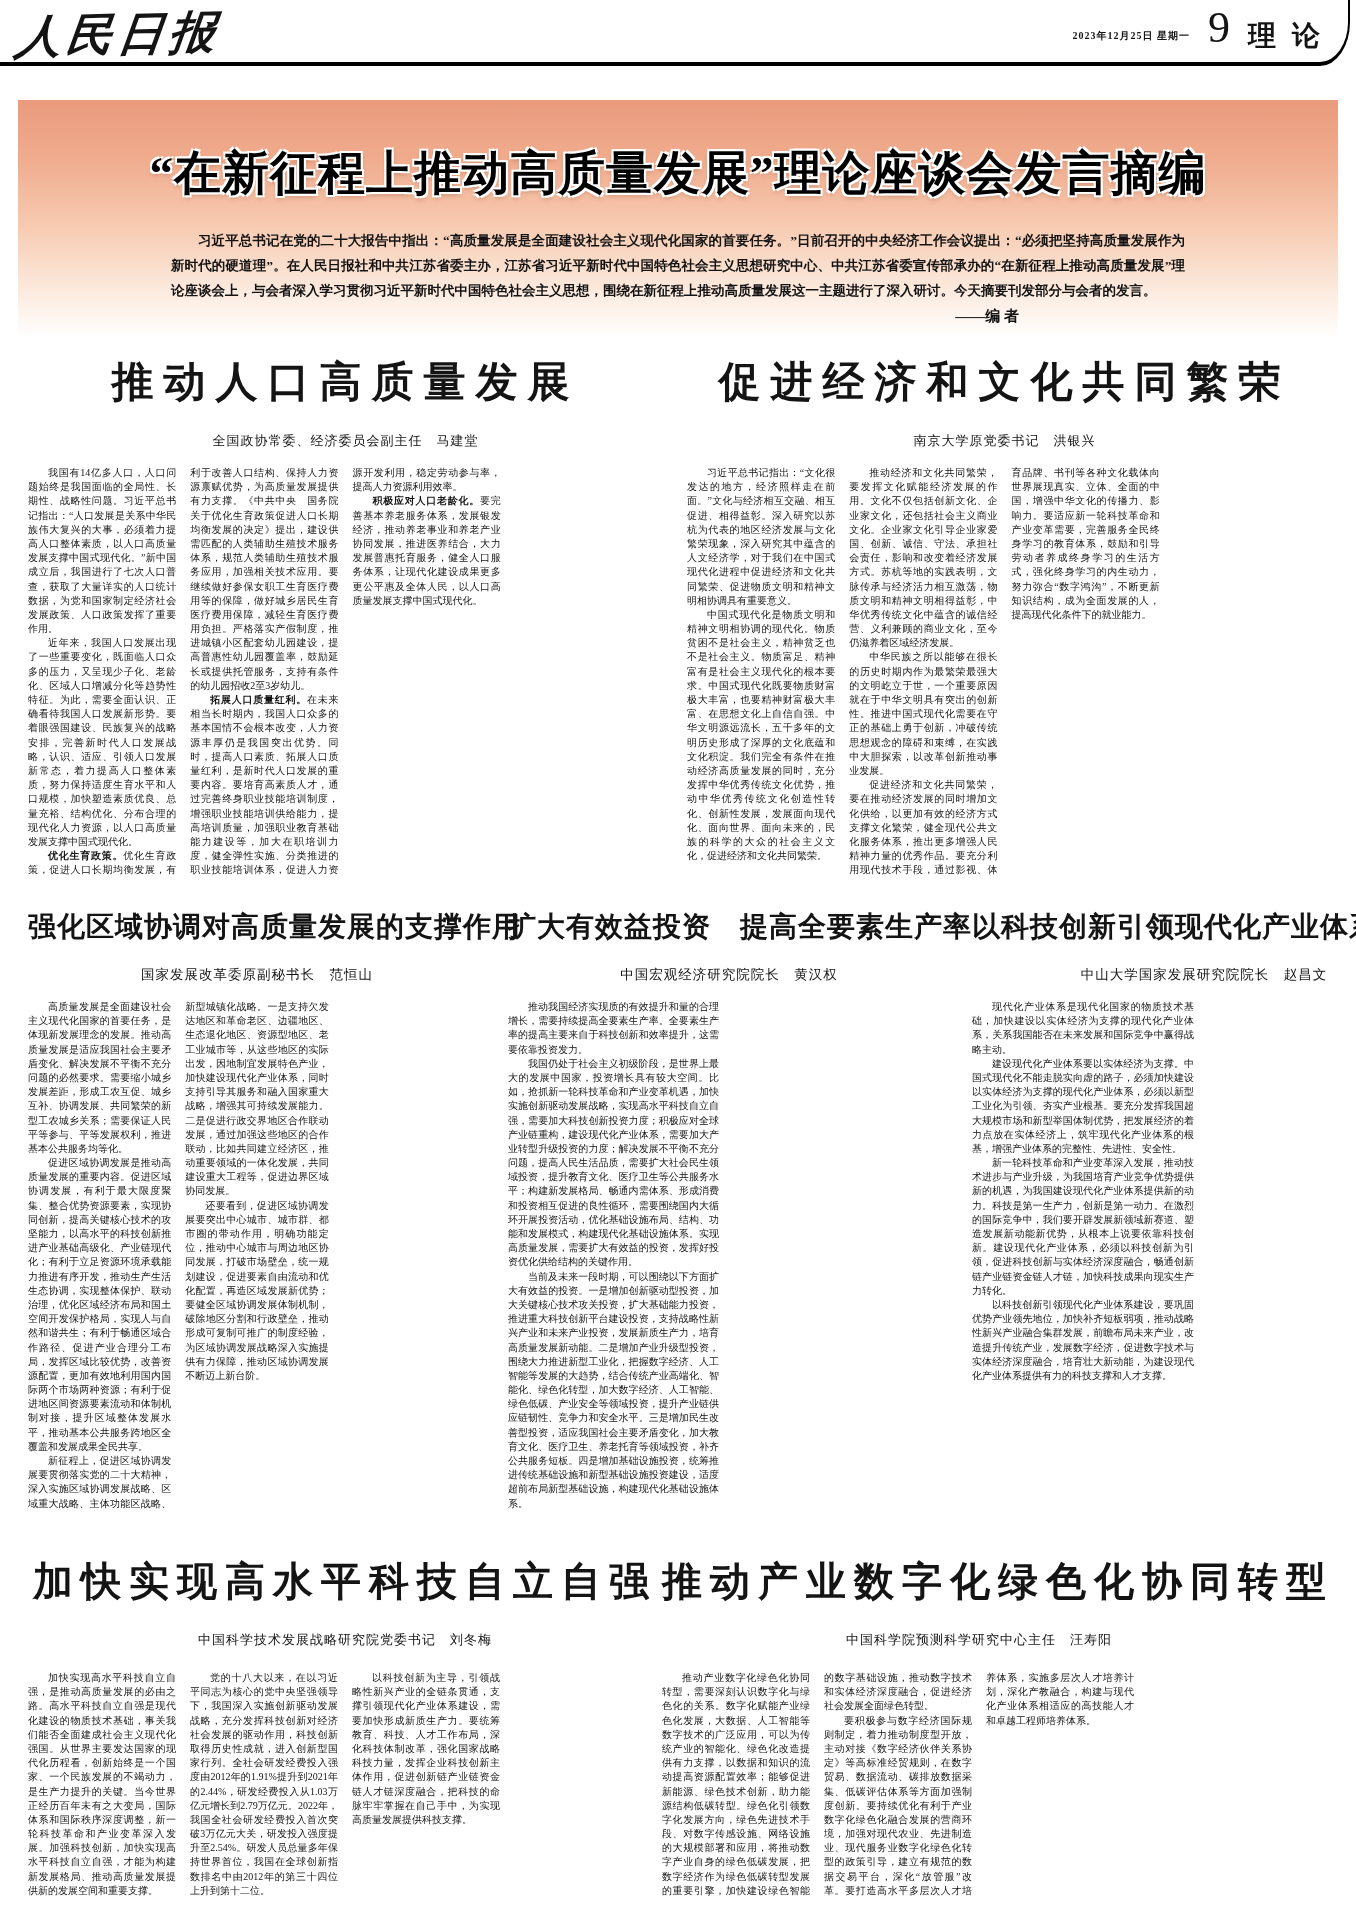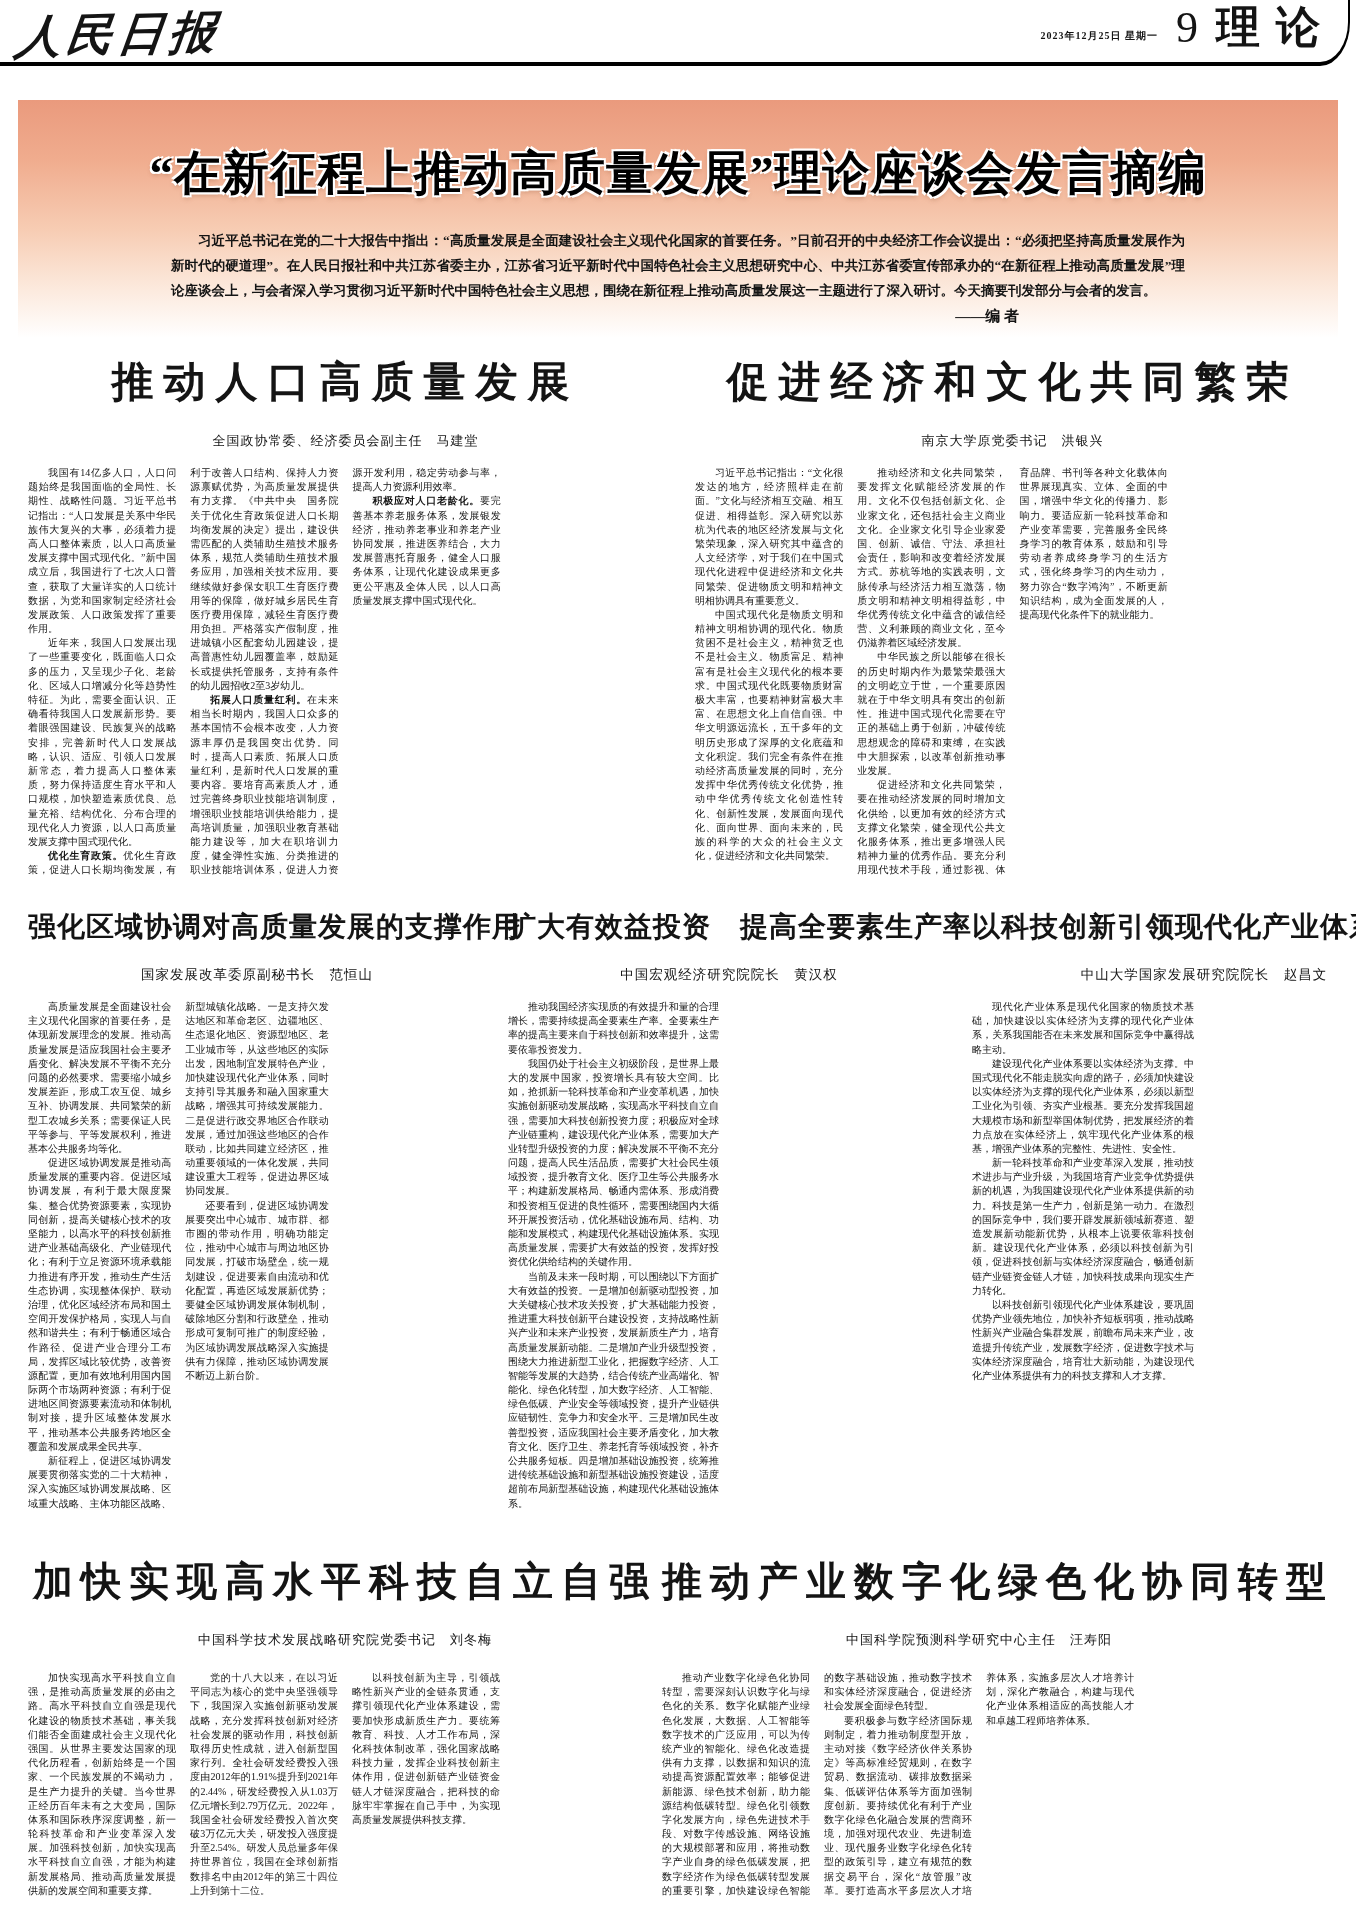--- a/index.html
+++ b/index.html
@@ -7,38 +7,38 @@
         font-family:"Liberation Serif","DejaVu Serif",serif;color:#141414;margin:0 auto;}
   
   .head-frame{position:absolute;top:0;left:0;width:1348px;height:62px;
               border-bottom:4px solid #000;border-right:2px solid #000;
               border-bottom-right-radius:30px 44px;}
   .logo{position:absolute;left:16px;top:4px;font-size:46px;font-weight:bold;font-style:italic;
         letter-spacing:5px;transform:skewX(-8deg) rotate(-1.5deg);font-family:"DejaVu Serif",serif;}
   .head-right{position:absolute;right:36px;top:6px;display:flex;align-items:flex-end;gap:18px;}
   .date{font-size:10px;font-weight:bold;padding-bottom:7px;letter-spacing:1px;}
   .pagenum{font-size:44px;line-height:1;font-weight:normal;}
-  .section{font-size:44px;line-height:1;font-weight:bold;letter-spacing:16px;margin-right:-16px;}
+  .section{font-size:28px;line-height:1;font-weight:bold;letter-spacing:16px;margin-right:-16px;}
   
   .banner{position:absolute;top:100px;left:18px;width:1320px;height:238px;text-align:center;
           background:linear-gradient(180deg,#ea9a7d 0%,#f0ac8e 25%,#f7cdb4 55%,#fceade 80%,#ffffff 100%);}
   .banner h1{margin:0;padding-top:42px;font-size:47px;font-weight:900;letter-spacing:1px;color:#000;
              text-shadow:-2px -2px 0 #fff,2px -2px 0 #fff,-2px 2px 0 #fff,2px 2px 0 #fff,0 3px 5px rgba(120,60,30,.35);}
   .editor-note{width:1014px;margin:24px auto 0;text-align:justify;}
   .editor-note p{margin:0;font-size:13.5px;font-weight:bold;line-height:1.85;text-indent:2em;}
   .note-sign{text-align:right;padding-right:166px;font-size:15px;font-weight:bold;margin-top:3px;}
   
   .band{position:absolute;left:28px;width:1302px;display:flex;}
   article h2{margin:0;text-align:center;font-weight:bold;white-space:nowrap;}
   .byline{text-align:center;font-size:13px;letter-spacing:1px;}
   .abody{text-align:justify;font-size:10px;line-height:1.42;overflow:hidden;column-gap:14px;column-fill:auto;}
   .abody p{margin:0;text-indent:2em;}
   .plead{font-weight:bold;}
   
-  .band-top{top:346px;height:532px;gap:32px;}
+  .band-top{top:346px;height:532px;gap:24px;}
   .band-top article{width:635px;}
   .band-top h2{font-size:42px;letter-spacing:10px;margin-top:8px;}
   .band-top .byline{margin:22px 0 16px;}
   .band-top .abody{height:418px;column-count:4;}
   
   .band-mid{top:892px;height:640px;gap:22px;}
   .a3{width:458px;}.a4{width:442px;}.a5{flex:1;}
   .band-mid h2{font-size:28px;letter-spacing:1px;margin-top:16px;}
   .band-mid .byline{margin:20px 0 0;font-size:13.5px;}
   .band-mid .abody{height:518px;margin-top:16px;}

